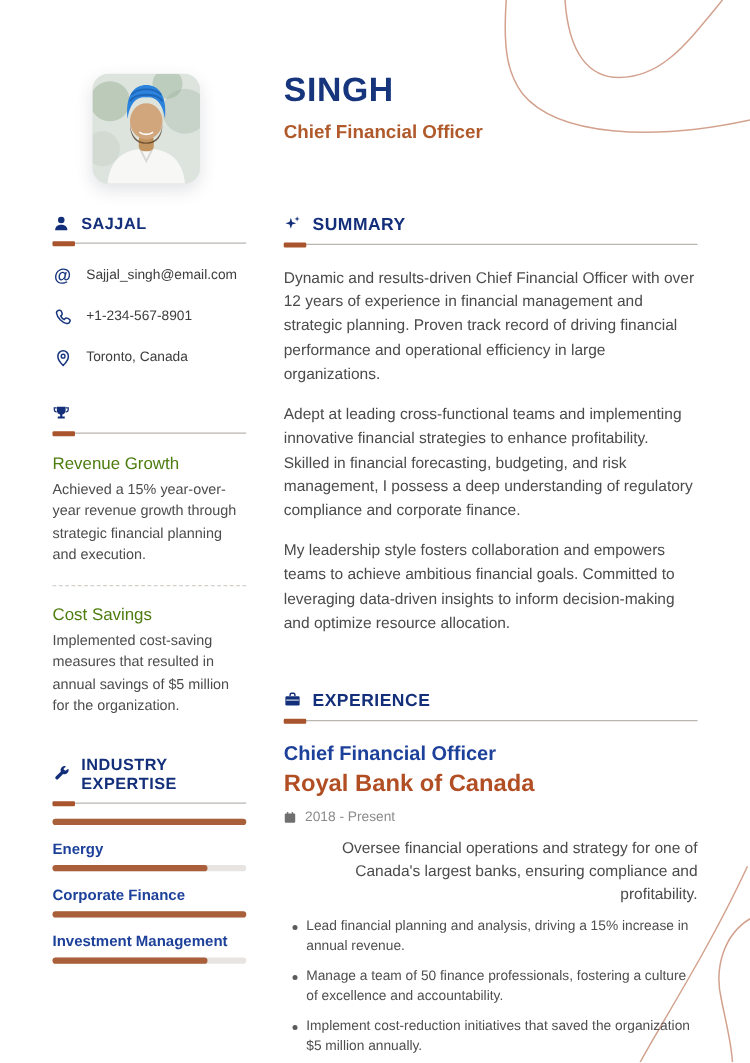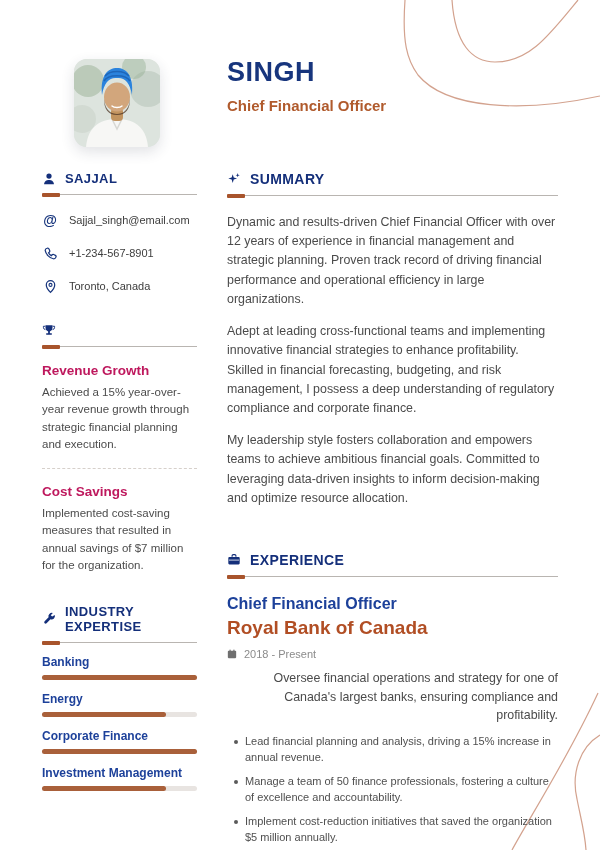--- a/index.html
+++ b/index.html
@@ -40,21 +40,21 @@
   
   .contact-list { margin-top:17px; }
   .contact-item { display:flex; align-items:center; gap:11px; margin-bottom:17px; }
   .cicon { width:16px; height:16px; flex:0 0 auto; display:flex; align-items:center; justify-content:center; }
   .cicon svg { width:15px; height:15px; }
   .at-glyph { font-size:14px; font-weight:700; color:#17357d; line-height:1; }
   .contact-text { font-size:11px; color:#3d3d3d; }
 
   
   .side-section { margin-top:30px; }
-  .ach-item .ach-title { font-size:13.5px; font-weight:700; color:#be185d; margin-bottom:6px; }
+  .ach-item .ach-title { font-size:13.5px; font-weight:400; color:#4d7c0f; margin-bottom:6px; }
   .ach-item .ach-desc { font-size:11.5px; color:#4c4c4c; line-height:1.5; }
   .dashed-div { border:none; border-top:1px dashed #d6d0cb; margin:15px 0; }
 
   
   .skill-row { margin-top:12px; }
   .skill-row:first-of-type { margin-top:15px; }
   .skill-label { font-size:12px; font-weight:700; color:#1d419a; margin-bottom:6px; }
   .skill-track { width:100%; height:5px; border-radius:3px; background:#e8e4e1; }
   .skill-fill { height:5px; border-radius:3px; background:#a9603a; }
 
@@ -167,37 +167,36 @@
       </div>
       <div class="rule"></div>
 
       <div class="ach-item" style="margin-top:16px;">
         <div class="ach-title">Revenue Growth</div>
         <div class="ach-desc">Achieved a 15% year-over-year revenue growth through strategic financial planning and execution.</div>
       </div>
       <hr class="dashed-div">
       <div class="ach-item">
         <div class="ach-title">Cost Savings</div>
-        <div class="ach-desc">Implemented cost-saving measures that resulted in annual savings of $7 million for the organization.</div>
+        <div class="ach-desc">Implemented cost-saving measures that resulted in annual savings of $5 million for the organization.</div>
       </div>
     </div>
 
     <div class="side-section" style="">
       <div class="sec-head">
         <span class="hicon">
           <svg viewBox="0 0 16 16">
               <path d="M14.6 3.4 a3.9 3.9 0 0 1-4.9 4.9 L5.2 12.8 a1.55 1.55 0 0 1-2.2-2.2 L7.5 6.1 a3.9 3.9 0 0 1 4.9-4.9 L10 3.6 l1.6 1.6 Z" fill="#142f7a"></path>
             </svg>
         </span>
         <span class="sec-label">INDUSTRY EXPERTISE</span>
       </div>
       <div class="rule"></div>
 
       <div class="skill-row">
-        <div class="skill-label">Banking</div>
         <div class="skill-track">
             <div class="skill-fill" style="width: 100%;"></div>
           </div>
       </div>
       <div class="skill-row">
         <div class="skill-label">Energy</div>
         <div class="skill-track">
             <div class="skill-fill" style="width: 80%;"></div>
           </div>
       </div>

